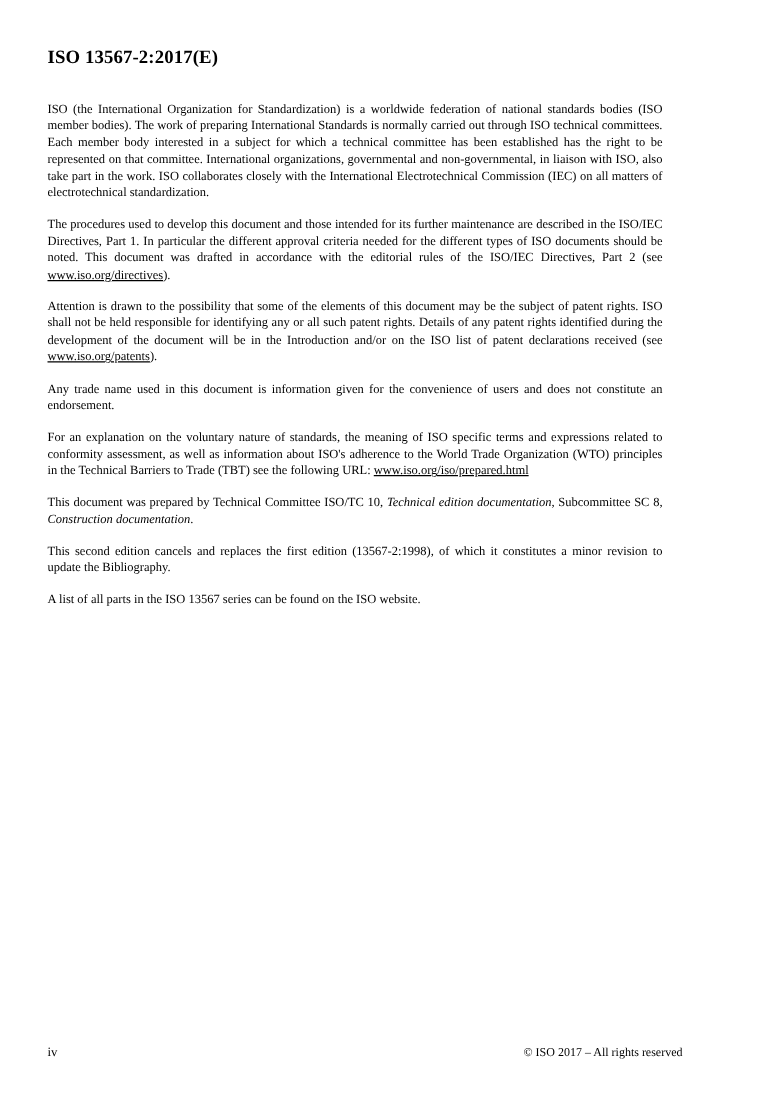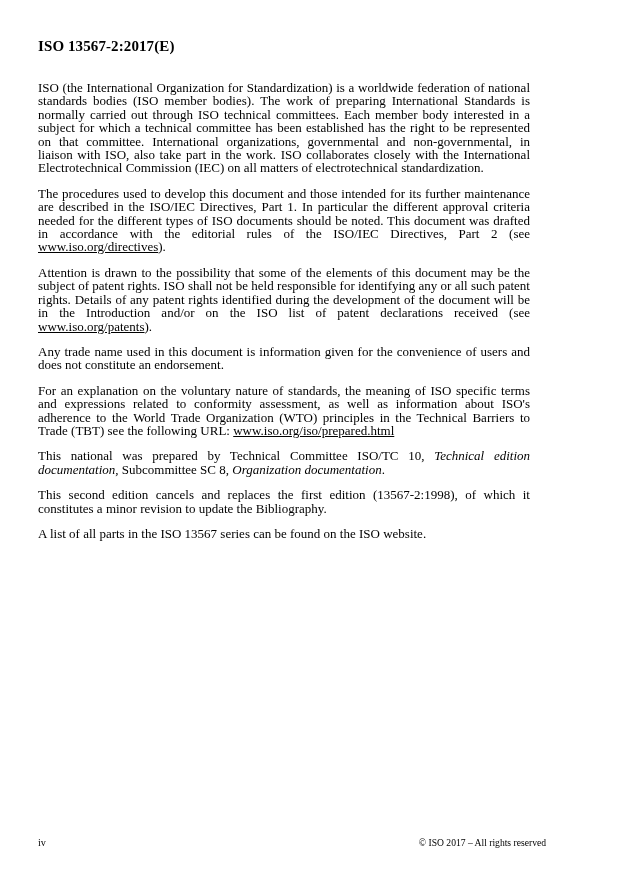--- a/index.html
+++ b/index.html
@@ -33,21 +33,21 @@
     font-family: "Liberation Serif", serif;
     font-weight: bold;
     font-size: 20px;
     margin: 53px 0 0 0;
     letter-spacing: 0.1px;
   }
   .body-block {
     margin-top: 26px;
   }
   p.para {
-    font-size: 13px;
+    font-size: 10px;
     line-height: 13.4px;
     text-align: justify;
     margin: 0 16px 12px 0;
     hyphens: none;
   }
   p.para:last-child {
     margin-bottom: 0;
   }
   .lnk {
     text-decoration: underline;
@@ -86,21 +86,21 @@
     <p class="para"><span>ISO (the International Organization for Standardization) is a worldwide federation of national standards bodies (ISO member bodies). The work of preparing International Standards is normally carried out through ISO technical committees. Each member body interested in a subject for which a technical committee has been established has the right to be represented on that committee. International organizations, governmental and non-governmental, in liaison with ISO, also take part in the work. ISO collaborates closely with the International Electrotechnical Commission (IEC) on all matters of electrotechnical standardization.</span></p>
 
     <p class="para"><span>The procedures used to develop this document and those intended for its further maintenance are described in the ISO/IEC Directives, Part 1. In particular the different approval criteria needed for the different types of ISO documents should be noted. This document was drafted in accordance with the editorial rules of the ISO/IEC Directives, Part 2 (see </span><a class="lnk" href="#">www.iso.org/directives</a><span>).</span></p>
 
     <p class="para"><span>Attention is drawn to the possibility that some of the elements of this document may be the subject of patent rights. ISO shall not be held responsible for identifying any or all such patent rights. Details of any patent rights identified during the development of the document will be in the Introduction and/or on the ISO list of patent declarations received (see </span><a class="lnk" href="#">www.iso.org/patents</a><span>).</span></p>
 
     <p class="para"><span>Any trade name used in this document is information given for the convenience of users and does not constitute an endorsement.</span></p>
 
     <p class="para"><span>For an explanation on the voluntary nature of standards, the meaning of ISO specific terms and expressions related to conformity assessment, as well as information about ISO's adherence to the World Trade Organization (WTO) principles in the Technical Barriers to Trade (TBT) see the following URL: </span><a class="lnk" href="#">www.iso.org/iso/prepared.html</a></p>
 
-    <p class="para"><span>This national was prepared by Technical Committee ISO/TC 10, </span><span class="ital">Technical edition documentation</span><span>, Subcommittee SC 8, </span><span class="ital">Organization documentation</span><span>.</span></p>
+    <p class="para"><span>This document was prepared by Technical Committee ISO/TC 10, </span><span class="ital">Technical edition documentation</span><span>, Subcommittee SC 8, </span><span class="ital">Construction documentation</span><span>.</span></p>
 
     <p class="para"><span>This second edition cancels and replaces the first edition (13567-2:1998), of which it constitutes a minor revision to update the Bibliography.</span></p>
 
     <p class="para"><span>A list of all parts in the ISO 13567 series can be found on the ISO website.</span></p>
 
   </div>
 
   <div class="footer">
     <div class="pageno">iv</div>
     <div class="copyright">© ISO 2017 – All rights reserved</div>

